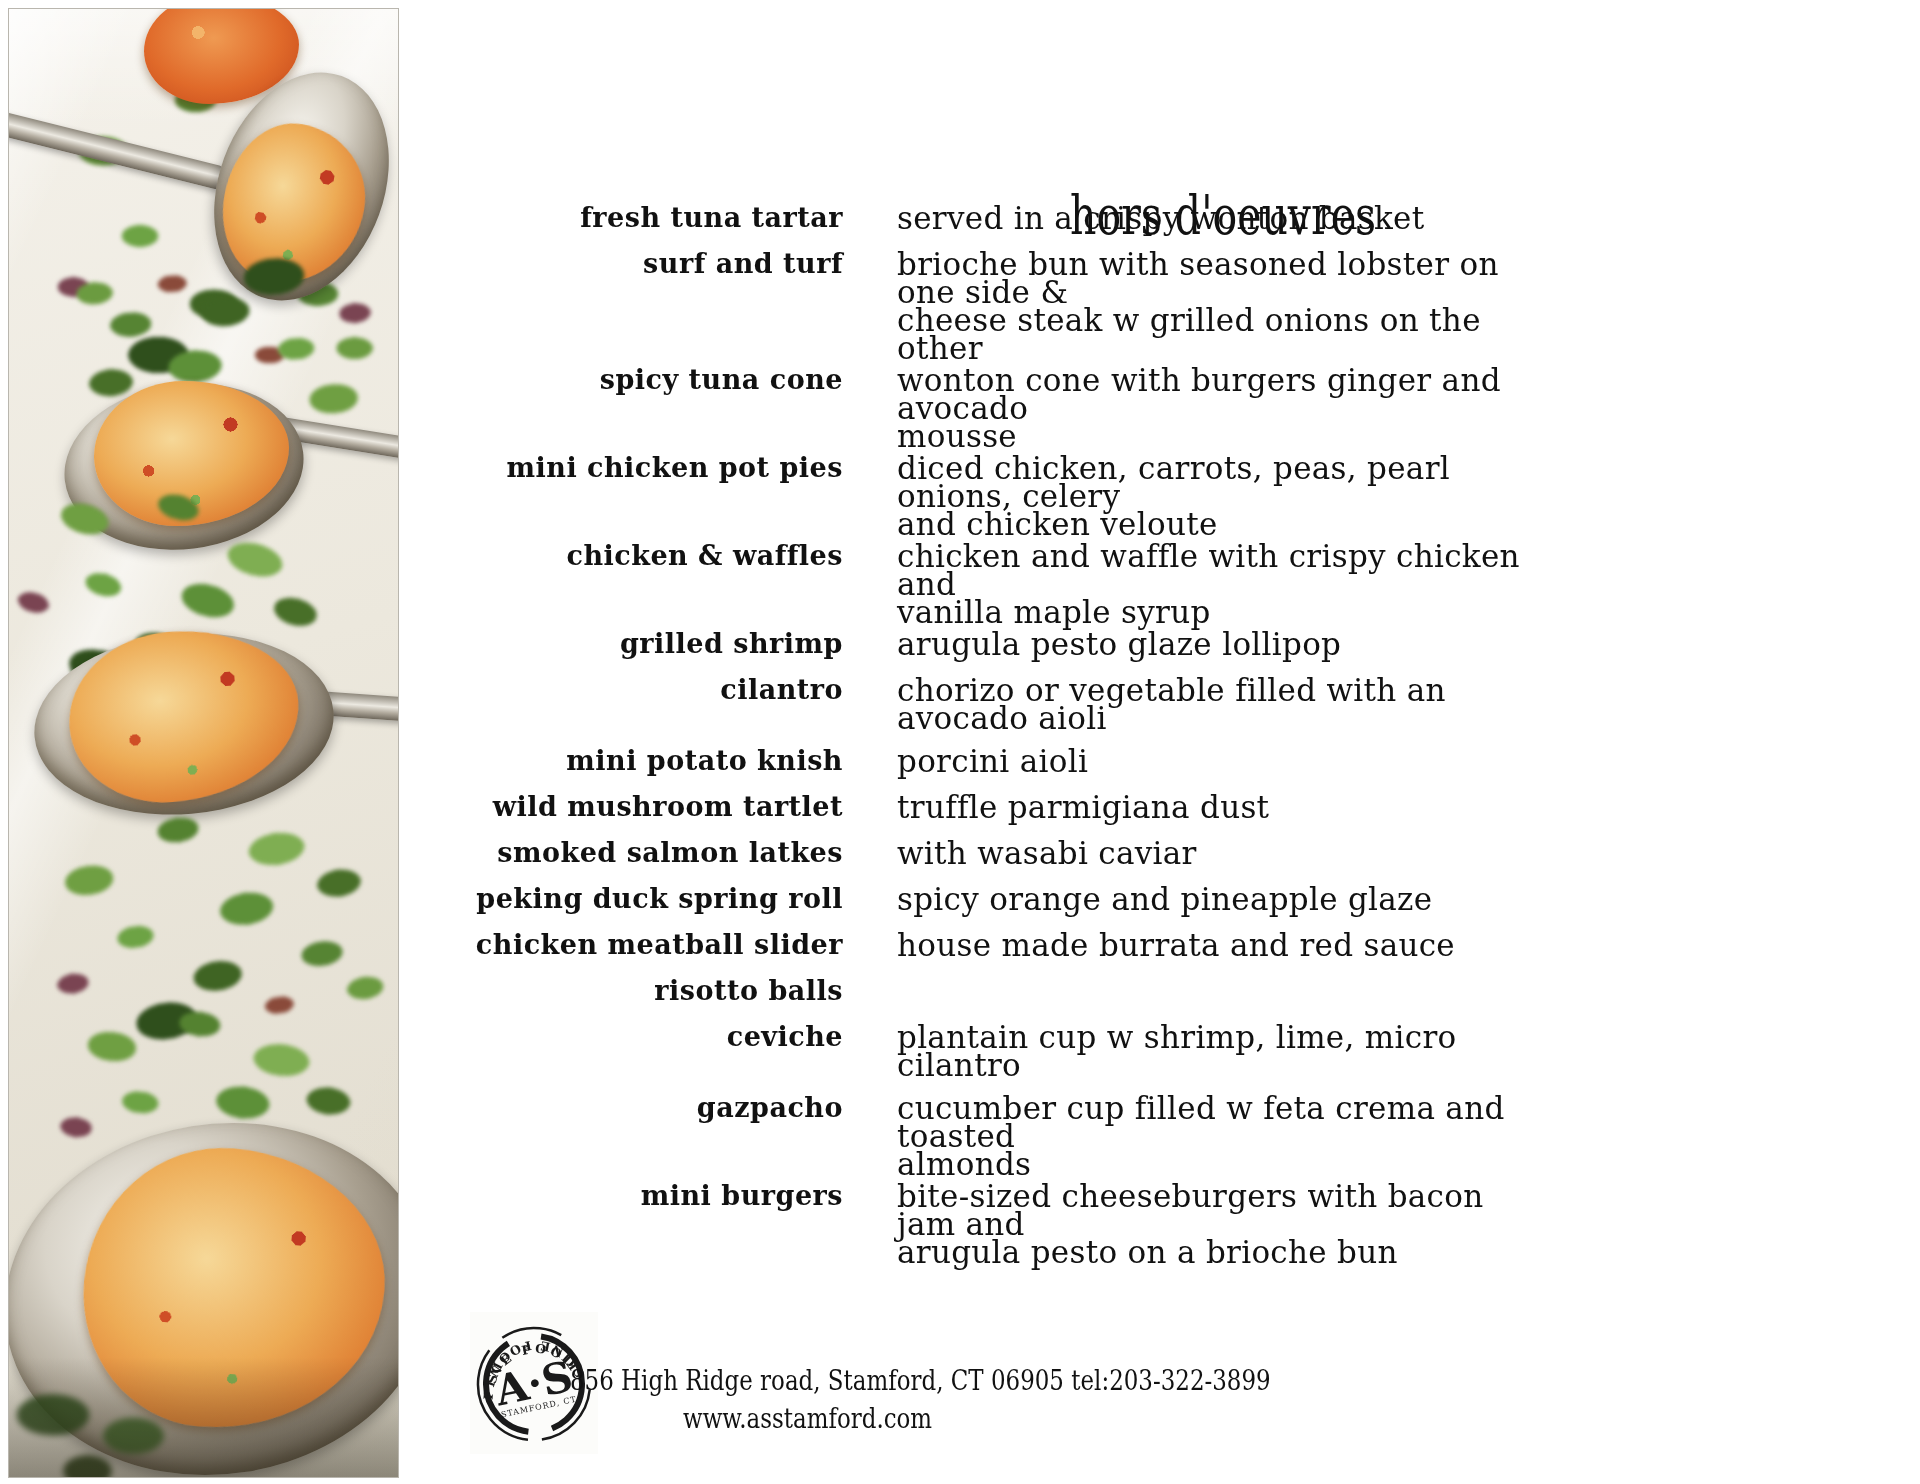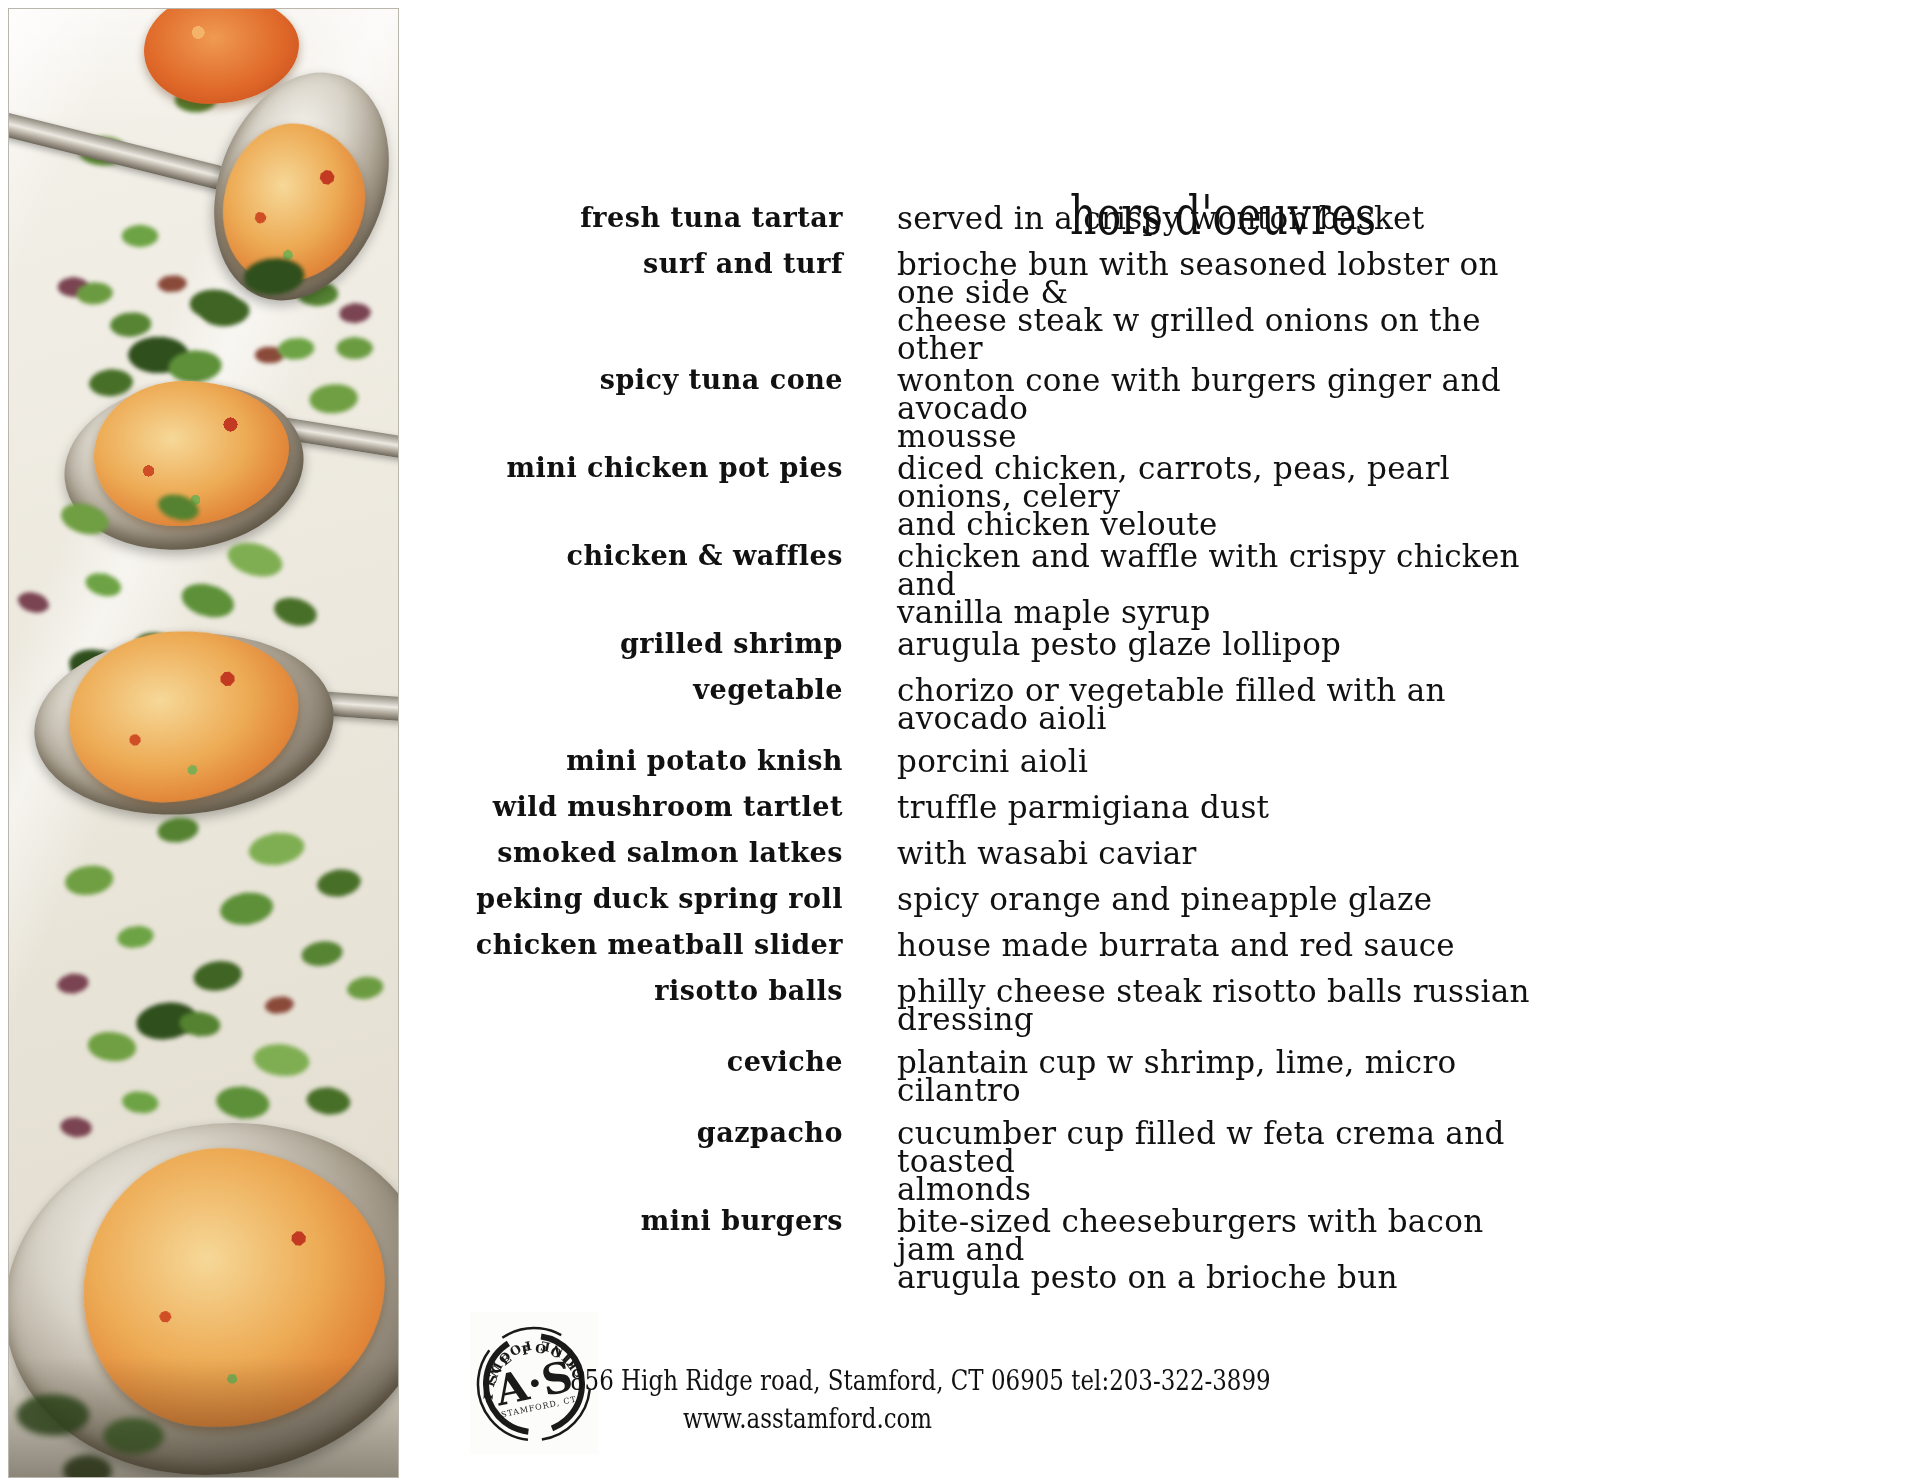--- a/index.html
+++ b/index.html
@@ -145,21 +145,21 @@
       <div class="row twoline">
         <div class="item-name">chicken &amp; waffles</div>
         <div class="item-desc">chicken and waffle with crispy chicken and
 vanilla maple syrup</div>
       </div>
       <div class="row">
         <div class="item-name">grilled shrimp</div>
         <div class="item-desc">arugula pesto glaze lollipop</div>
       </div>
       <div class="row gap">
-        <div class="item-name">vegetable</div>
+        <div class="item-name">cilantro</div>
         <div class="item-desc">chorizo or vegetable filled with an avocado aioli</div>
       </div>
       <div class="row">
         <div class="item-name">mini potato knish</div>
         <div class="item-desc">porcini aioli</div>
       </div>
       <div class="row">
         <div class="item-name">wild mushroom tartlet</div>
         <div class="item-desc">truffle parmigiana dust</div>
       </div>
@@ -170,21 +170,20 @@
       <div class="row">
         <div class="item-name">peking duck spring roll</div>
         <div class="item-desc">spicy orange and pineapple glaze</div>
       </div>
       <div class="row">
         <div class="item-name">chicken meatball slider</div>
         <div class="item-desc">house made burrata and red sauce</div>
       </div>
       <div class="row">
         <div class="item-name">risotto balls</div>
-        <div class="item-desc">philly cheese steak risotto balls russian dressing</div>
       </div>
       <div class="row">
         <div class="item-name">ceviche</div>
         <div class="item-desc">plantain cup w shrimp, lime, micro cilantro</div>
       </div>
       <div class="row twoline gap">
         <div class="item-name">gazpacho</div>
         <div class="item-desc">cucumber cup filled w feta crema and toasted
 almonds</div>
       </div>

